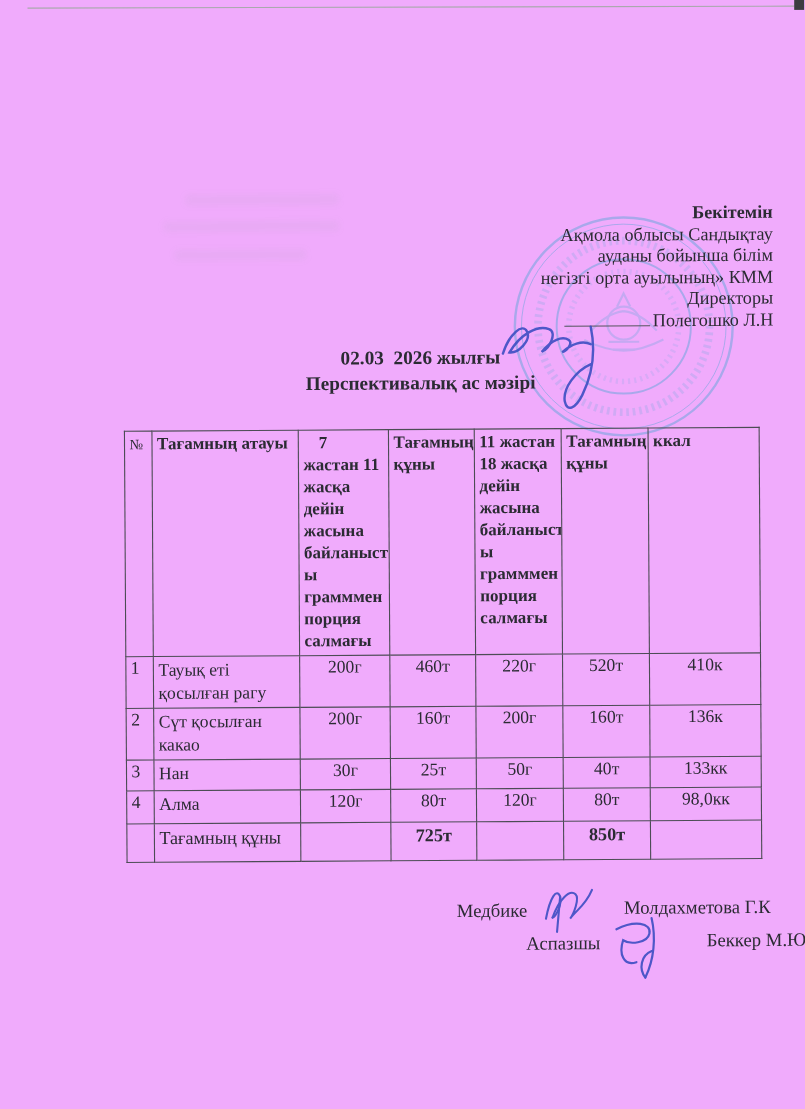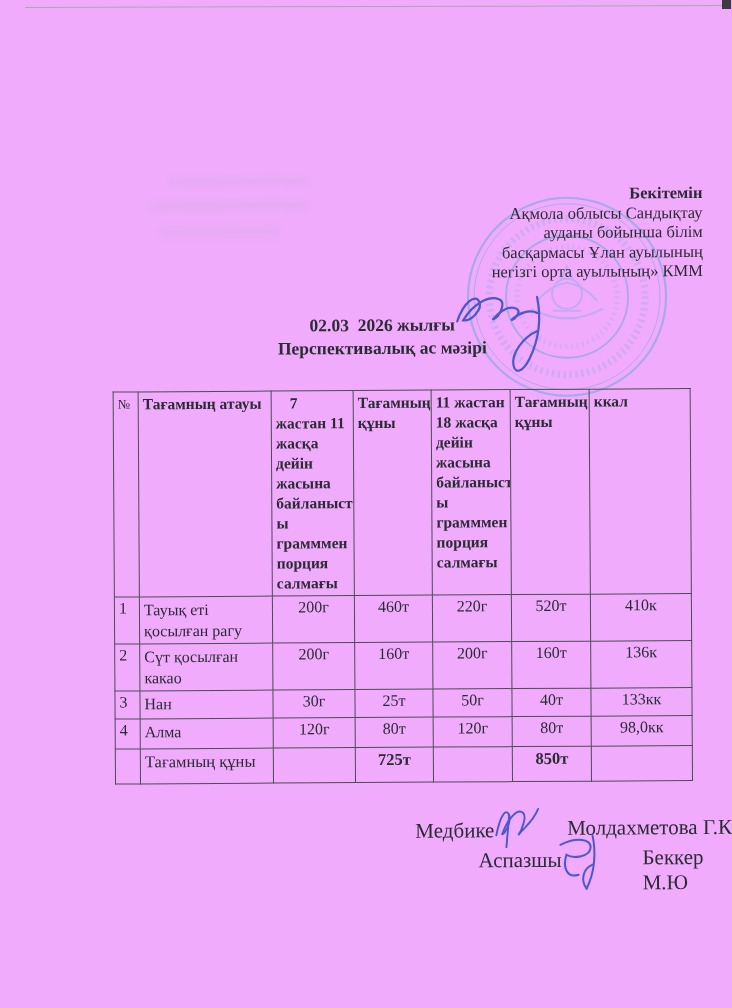--- a/index.html
+++ b/index.html
@@ -30,21 +30,21 @@
   th.ind{text-indent:14px;text-align:left;}
   th.ctr,td.ctr{text-align:center;text-indent:0;}
   td.name{padding-left:7px;line-height:21px;border-radius:11px;}
   td.num{font-weight:bold;text-align:left;padding-left:4px;}
   td.val{text-align:center;padding-top:3px;}
   .u{text-underline-offset:2px;}
   tr.hdr{height:167px;} tr.r1{height:44px;} tr.r2{height:28px;} tr.r3{height:28px;} tr.r4{height:30px;} tr.tot{height:35px;}
   tr.tot td{font-size:16.5px;}
   tr.tot td.val{font-weight:bold;}
   
-  .sigrow{position:absolute;font-size:21px;}
+  .sigrow{position:absolute;font-size:17px;}
   .ink{position:absolute;pointer-events:none;}
 </style>
 </head>
 <body>
 
 <div class="page">
 
   <div class="scan-line"></div>
   <div class="corner-mark"></div>
 
@@ -70,22 +70,25 @@
           <path d="M100,88 l6,-12 l6,12"></path>
           <path d="M92,120 l28,0 M96,127 l20,0"></path>
         </g>
       </g>
     </svg>
 
     <div class="approval">
       <div class="b">Бекітемін</div>
       <div>Ақмола облысы Сандықтау</div>
       <div>ауданы бойынша білім</div>
-      <div>басқармасы Ұлан ауылының</div>
       <div>негізгі орта ауылының» КММ</div>
+      <div>Директоры</div>
+      <div>
+        <span class="sig-line"></span><span>Полегошко Л.Н</span>
+      </div>
     </div>
 
     <svg class="ink" style="left:450px;top:288px;width:140px;height:100px;" viewBox="0 0 140 100">
       <g fill="none" stroke="#3c4ec2" stroke-width="2.2" stroke-linecap="round" opacity="0.9">
         <path d="M8,34 C14,16 26,6 30,14 C34,22 22,34 14,33 C24,16 40,8 50,12 C58,15 50,30 44,32"></path>
         <path d="M44,32 C52,22 62,18 68,22 C72,25 66,32 62,33 C70,26 80,22 88,26"></path>
         <path d="M88,10 C92,30 90,52 80,72 C74,84 66,88 64,78 C62,66 74,50 88,44"></path>
       </g>
     </svg>
 

